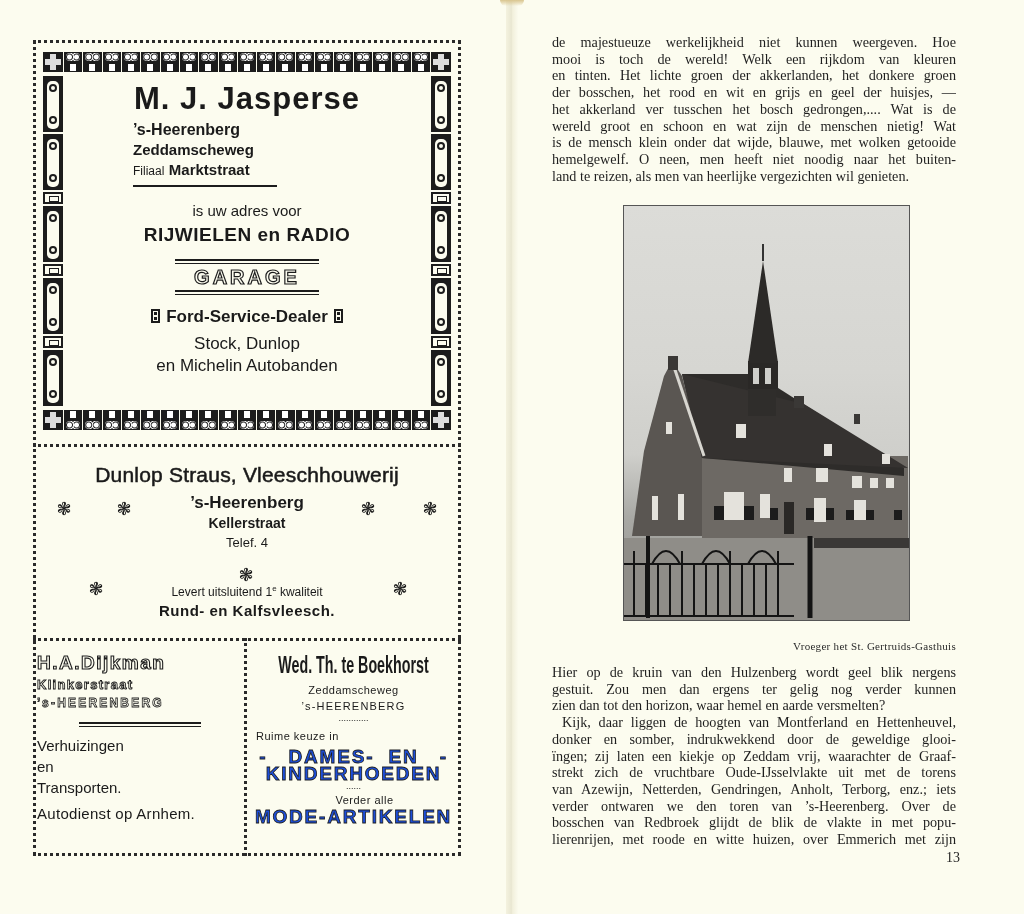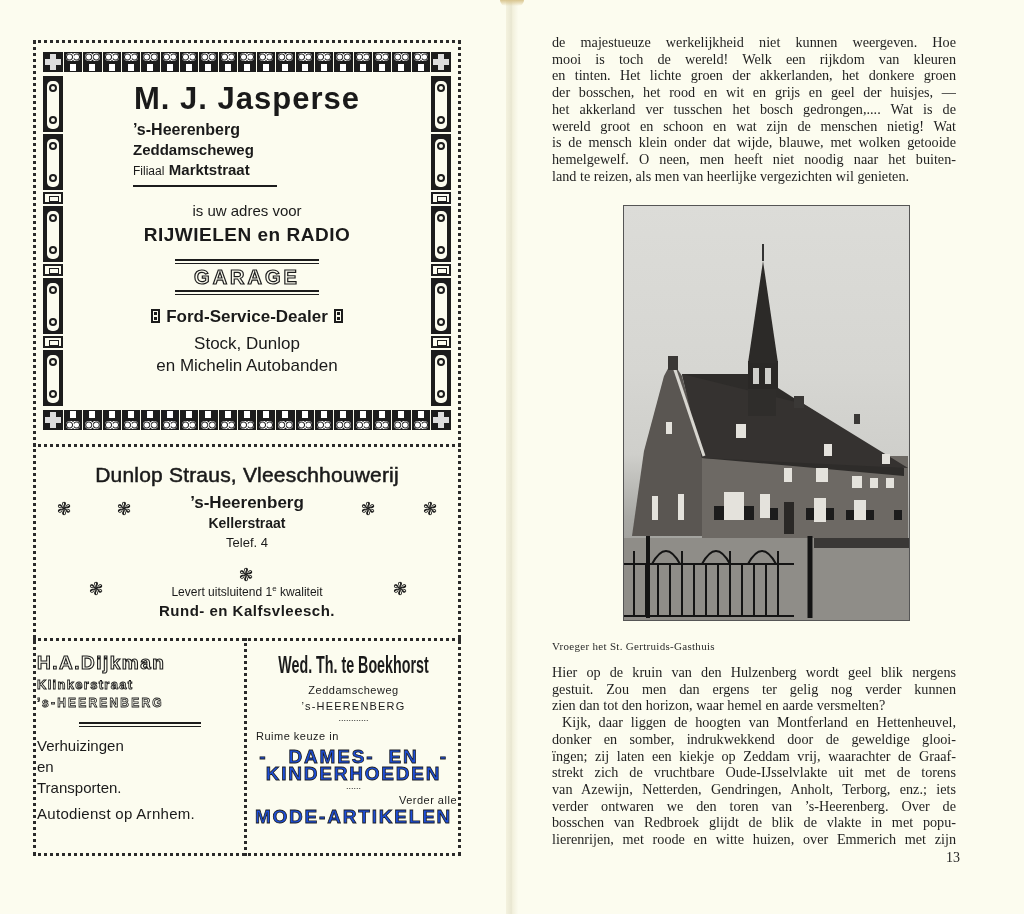--- a/index.html
+++ b/index.html
@@ -93,33 +93,33 @@
 
   .boekhorst { position: absolute; left: 217px; top: 610px; width: 207px; height: 200px; text-align: center; }
   .b-name { font-family: "Liberation Sans", sans-serif; font-size: 23px; font-weight: 700; line-height: 30px;
     transform: scaleX(0.62); transform-origin: center; white-space: nowrap; margin-left: -60px; margin-right: -60px; letter-spacing: 0; }
   .b-street { font-size: 11px; line-height: 16px; margin-top: 2px; letter-spacing: 0.5px; }
   .b-city { font-size: 11px; line-height: 16px; letter-spacing: 1.2px; }
   .b-dots { font-size: 9px; line-height: 8px; letter-spacing: 0; }
   .b-keuze { font-size: 11px; text-align: left; padding-left: 6px; line-height: 16px; margin-top: 6px; letter-spacing: 0.5px; }
   .b-outline { font-size: 19px; font-weight: 700; letter-spacing: 1.8px; color: #1d4ed8; -webkit-text-stroke: 0.8px #1c1c1c; line-height: 17px; }
   .b-outline.first { margin-top: 4px; }
-  .b-verder { font-size: 11px; text-align: right; padding-left: 22px; line-height: 16px; margin-top: 2px; letter-spacing: 0.5px; }
+  .b-verder { font-size: 11px; text-align: center; padding-left: 22px; line-height: 16px; margin-top: 2px; letter-spacing: 0.5px; }
 
   
   .text-page { position: absolute; left: 552px; top: 34px; width: 404px; font-family: "Liberation Serif", serif; color: #1e1e1e; }
   .para { font-size: 14.2px; line-height: 16.7px; text-align: justify; }
   .para .ln { display: block; text-align: justify; text-align-last: justify; white-space: nowrap; }
   .para .ln.last { text-align-last: left; }
   .para .ln.indent { padding-left: 10px; }
 
   .photo { position: absolute; left: 623px; top: 205px; width: 287px; height: 416px; border: 1px solid #555; overflow: hidden;
     background: linear-gradient(to bottom, #dcdcd8 0%, #d6d6d2 40%, #cfcfcb 60%, #a9a9a5 75%, #8e8e8a 100%); }
   .photo svg { display: block; }
-  .caption { position: absolute; left: 552px; top: 640px; width: 404px; text-align: left; font-family: "Liberation Serif", serif; font-size: 11px; color: #2a2a2a; letter-spacing: 0.3px; }
+  .caption { position: absolute; left: 552px; top: 640px; width: 404px; text-align: right; font-family: "Liberation Serif", serif; font-size: 11px; color: #2a2a2a; letter-spacing: 0.3px; }
   .text-page-2 { position: absolute; left: 552px; top: 664px; width: 404px; font-family: "Liberation Serif", serif; color: #1e1e1e; }
   .pagenum { position: absolute; left: 946px; top: 850px; font-family: "Liberation Serif", serif; font-size: 14px; color: #1e1e1e; }
 </style>
 </head>
 <body>
 
 <div class="spread">
   <div class="gutter"></div>
   <div class="gutter-top"></div>
 

